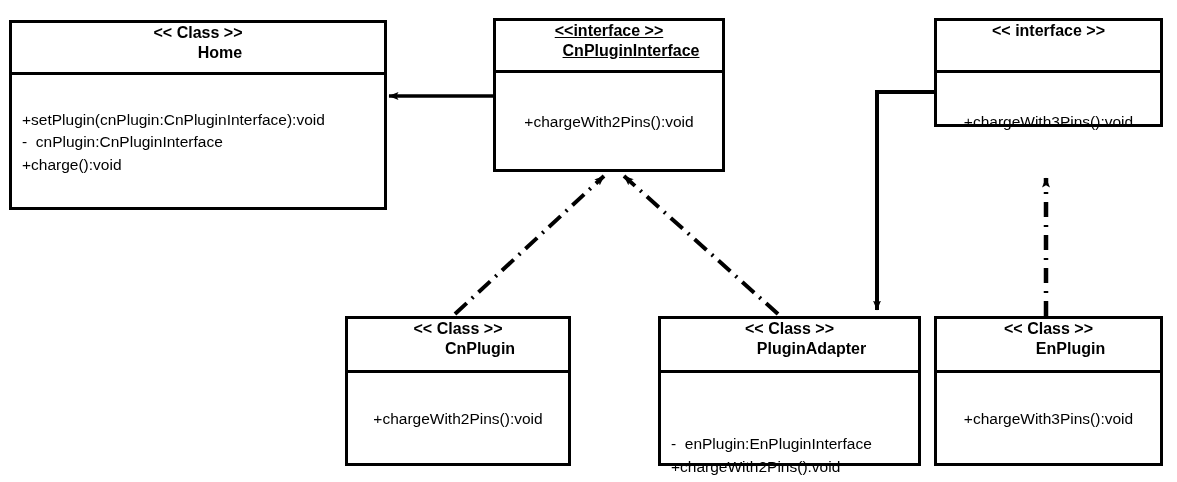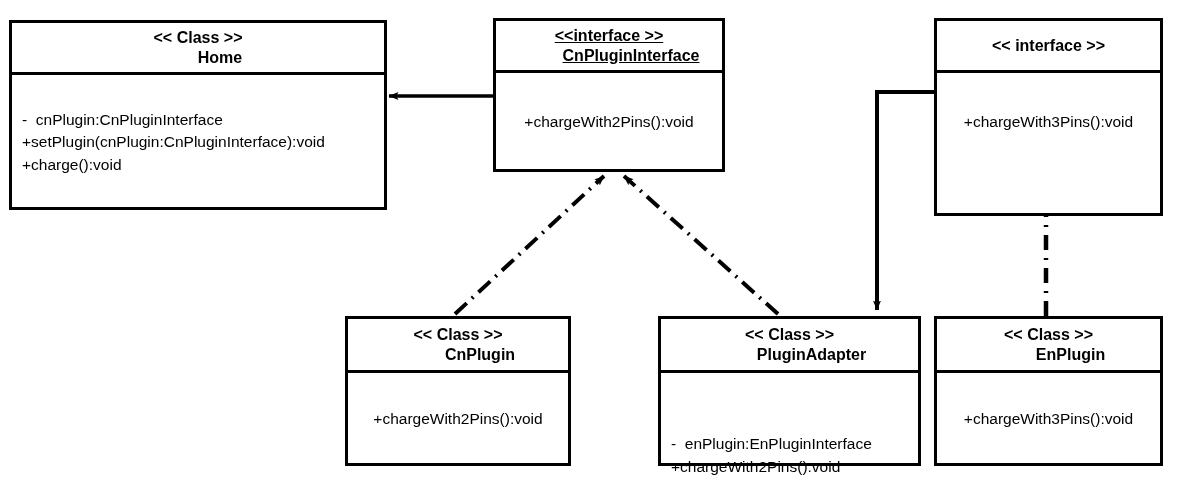--- a/index.html
+++ b/index.html
@@ -25,21 +25,20 @@
   }
   .uml-header {
     box-sizing: border-box;
     border-bottom: 3px solid #000000;
     text-align: center;
     font-weight: bold;
     color: #000000;
     display: flex;
     flex-direction: column;
     align-items: center;
-    justify-content: center;
     line-height: 1.25;
   }
   .stereotype {
     font-size: 16px;
     font-weight: bold;
     white-space: pre;
   }
   .classname {
     font-size: 16px;
     font-weight: bold;
@@ -105,37 +104,37 @@
       <path d="M1046,316 L1046,178" stroke="#000000" stroke-width="4.5" fill="none" stroke-dasharray="15,8,2,8" marker-end="url(#arrowFilled)"></path>
     </g>
   </svg>
 
   <div class="uml-box" style="left:9px; top:20px; width:378px; height:190px;">
     <div class="uml-header" style="height:52px;">
       <div class="stereotype">&lt;&lt; Class &gt;&gt;</div>
       <div class="classname">Home</div>
     </div>
     <div class="uml-body" style="height:135px;">
+      <div class="member">+setPlugin(cnPlugin:CnPluginInterface):void</div>
       <div class="member">-  cnPlugin:CnPluginInterface</div>
-      <div class="member">+setPlugin(cnPlugin:CnPluginInterface):void</div>
       <div class="member">+charge():void</div>
     </div>
   </div>
 
   <div class="uml-box" style="left:493px; top:18px; width:232px; height:154px;">
     <div class="uml-header" style="height:52px;text-decoration:underline;">
       <div class="stereotype">&lt;&lt;interface &gt;&gt;</div>
       <div class="classname">CnPluginInterface</div>
     </div>
     <div class="uml-body" style="height:99px;">
       <div class="member centered">+chargeWith2Pins():void</div>
     </div>
   </div>
 
-  <div class="uml-box" style="left:934px; top:18px; width:229px; height:198px;">
+  <div class="uml-box" style="left:934px; top:18px; width:229px; height:109px;">
     <div class="uml-header" style="height:52px;">
       <div class="stereotype">&lt;&lt; interface &gt;&gt;</div>
     </div>
     <div class="uml-body" style="height:99px;">
       <div class="member centered">+chargeWith3Pins():void</div>
     </div>
   </div>
 
   <div class="uml-box" style="left:345px; top:316px; width:226px; height:150px;">
     <div class="uml-header" style="height:54px;">

